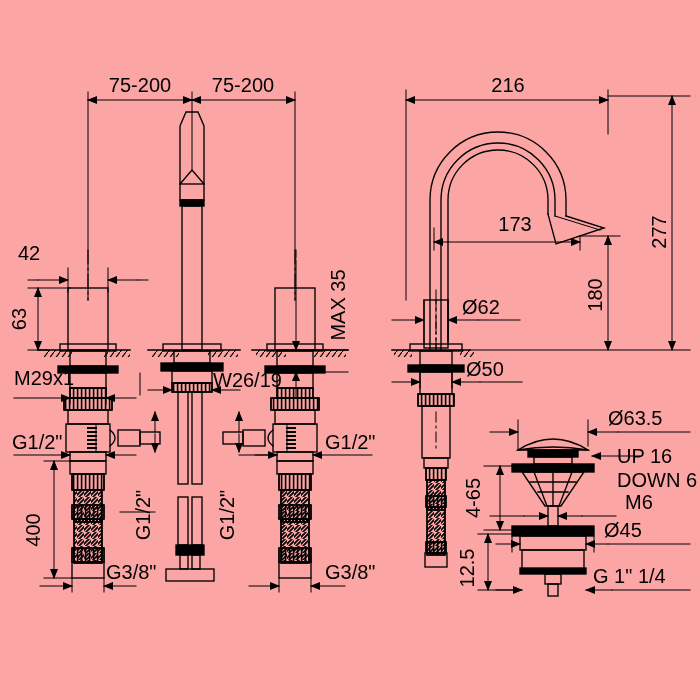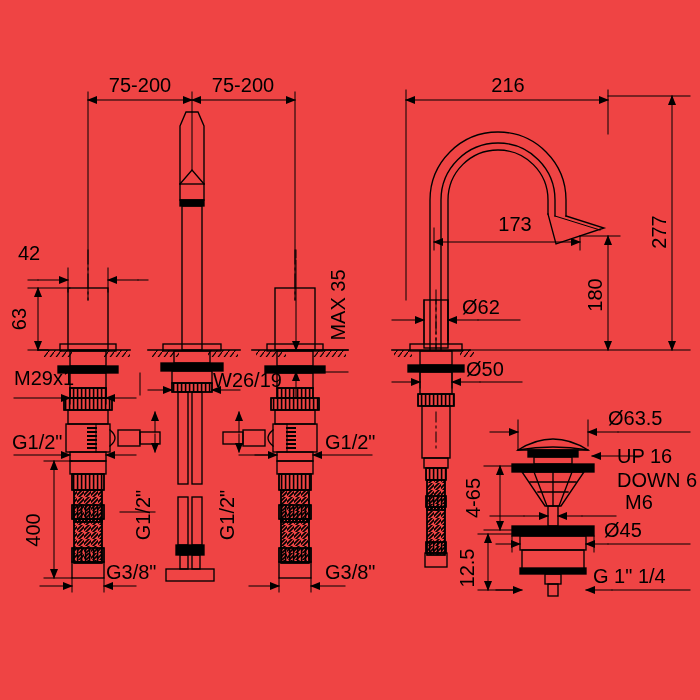--- a/index.html
+++ b/index.html
@@ -1,17 +1,17 @@
 <!DOCTYPE html>
 <html><head>
 <meta charset="utf-8">
 <style>
   html,body{margin:0;padding:0;background:#fff;}
   body{width:700px;height:700px;overflow:hidden;font-family:"Liberation Sans",sans-serif;}
-  #sheet{position:relative;width:700px;height:700px;background:#ef4444;}
+  #sheet{position:relative;width:700px;height:700px;background:#fca5a5;}
   svg{display:block;}
   text{font-family:"Liberation Sans",sans-serif;fill:#000;}
 </style>
 </head>
 <body>
 
 <div id="sheet">
 <svg width="700" height="700" viewBox="0 0 700 700">
   <defs>
     <marker id="ar" markerWidth="10" markerHeight="8" refX="9" refY="4" orient="auto" markerUnits="userSpaceOnUse">

